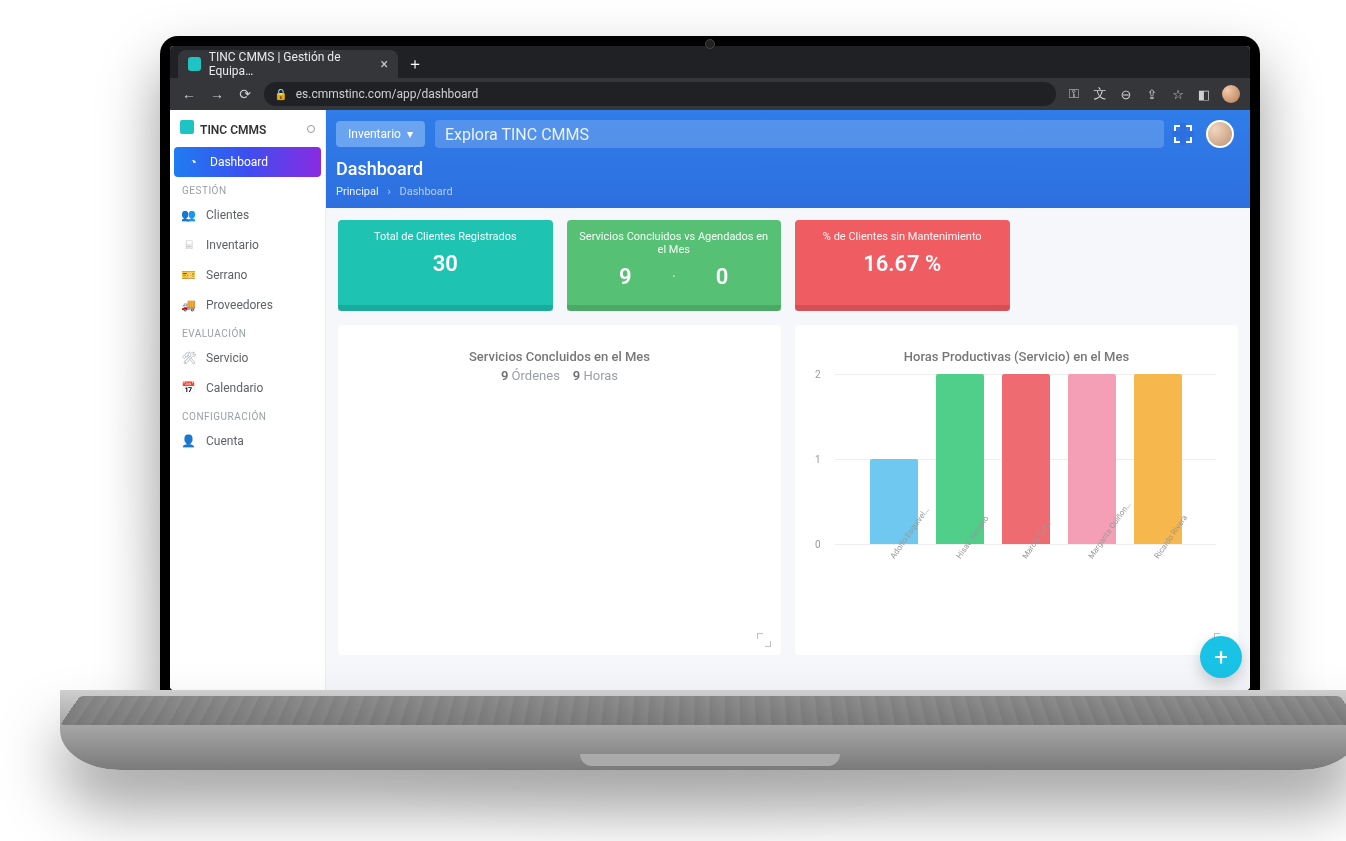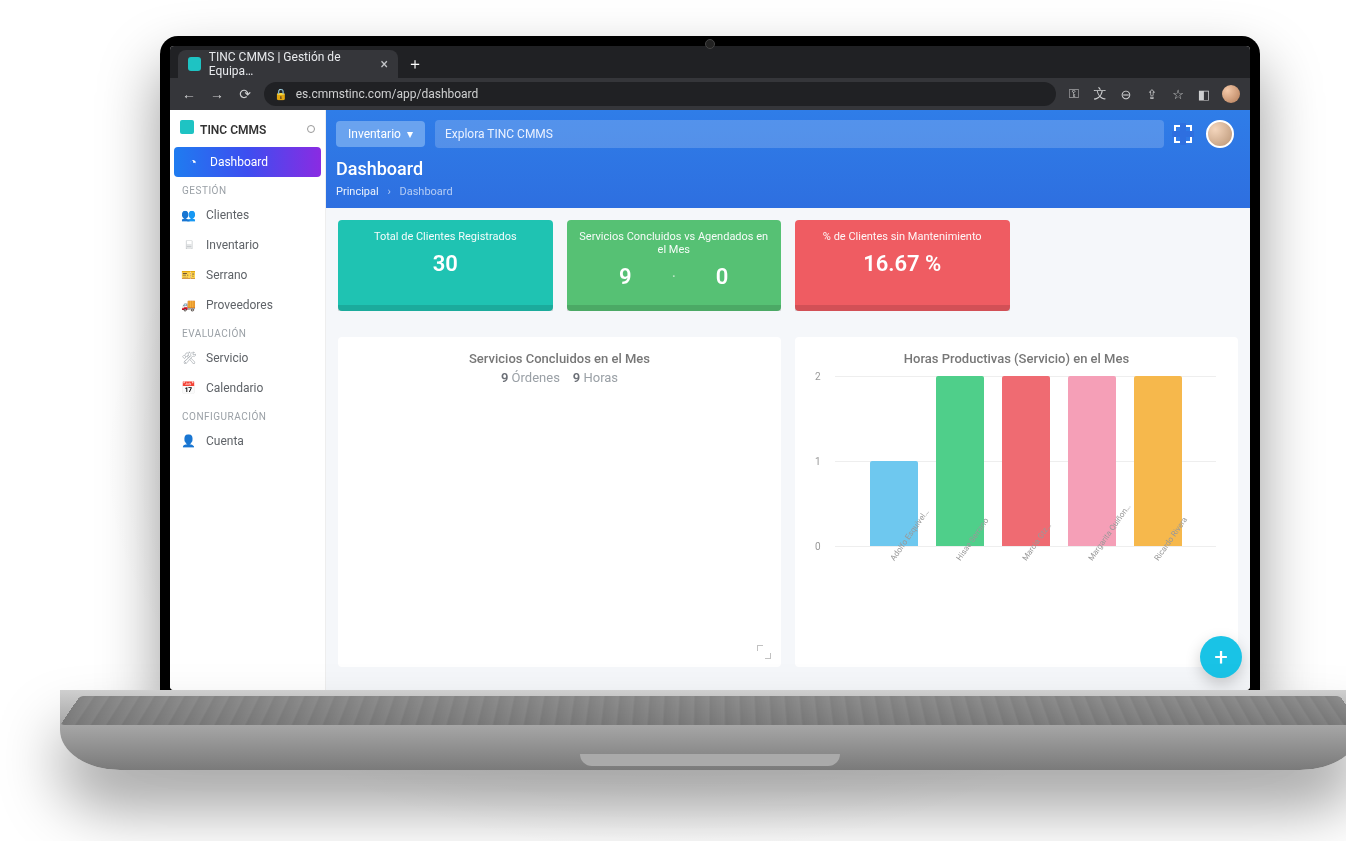--- a/index.html
+++ b/index.html
@@ -54,44 +54,44 @@
   .nav-section { color:#9aa0a6; font-size:10px; padding:8px 12px 4px; letter-spacing:.5px; }
   .nav-item { display:flex; align-items:center; gap:10px; padding:8px 12px; color:#5f6368; cursor:pointer; }
   .nav-item .ic { width:14px; height:14px; display:flex; align-items:center; justify-content:center; color:#9aa0a6; }
   .nav-item.active { background: linear-gradient(90deg,#1f7cf0,#3d4ef0,#8a2be2); color:#fff; border-radius:4px; margin:0 4px; }
   .nav-item.active .ic { color:#fff; }
 
   .main { flex:1; background:#f5f7fa; display:flex; flex-direction:column; min-width:0; }
   .topbar { background: linear-gradient(180deg,#2f7de8,#2e6fe0); color:#fff; padding:10px 16px 10px 10px; }
   .topbar-row1 { display:flex; align-items:center; gap:10px; }
   .btn-light { background:#6aa3ef; color:#fff; font-size:12px; padding:6px 12px; border-radius:4px; display:flex; align-items:center; gap:6px; cursor:pointer; }
-  .searcharea { flex:1; background:rgba(255,255,255,0.18); border-radius:4px; height:28px; display:flex; align-items:center; padding:0 10px; font-size:12px; color:#eaf1ff; }
+  .searcharea { flex:1; background:rgba(255,255,255,0.18); border-radius:4px; height:28px; display:flex; align-items:center; padding:0 10px; font-size:16px; color:#eaf1ff; }
   .actions { display:flex; align-items:center; gap:14px; }
   .full-ic { width:18px;height:18px;border:2px solid #fff; position:relative; cursor:pointer; }
   .full-ic::before{content:"";position:absolute;top:-4px;bottom:-4px;left:4px;right:4px;background:linear-gradient(#2e6fe0,#2e6fe0);}
   .full-ic::after{content:"";position:absolute;left:-4px;right:-4px;top:4px;bottom:4px;background:linear-gradient(#2e6fe0,#2e6fe0);}
   .avatar { width:28px;height:28px;border-radius:50%;background:radial-gradient(circle at 30% 30%,#f4d6bd,#b89374);border:2px solid #fff; cursor:pointer;}
   .page-title { font-size:18px; font-weight:500; margin-top:10px; }
   .crumbs { font-size:11px; opacity:.9; margin-top:6px; }
   .crumbs .sep{ margin:0 6px; opacity:.7;}
   .crumbs .cur{ opacity:.7;}
 
-  .content { padding:12px; display:flex; flex-direction:column; gap:26px; overflow:auto; min-height:0; }
+  .content { padding:12px; display:flex; flex-direction:column; gap:14px; overflow:auto; min-height:0; }
   .kpis { display:grid; grid-template-columns: repeat(4,1fr); gap:14px; }
   .kpi { color:#fff; border-radius:4px; padding:10px 8px 22px; text-align:center; position:relative; }
   .kpi .t { font-size:11px; opacity:.95; }
   .kpi .v { font-size:22px; font-weight:600; margin-top:8px; }
   .kpi::after{content:"";position:absolute;left:0;right:0;bottom:0;height:6px;background:rgba(0,0,0,0.12);}
   .c-teal{background:#1fc3b2;} .c-green{background:#56c174;} .c-orange{background:#f6b23c;} .c-red{background:#ef5c62;}
   .kpi .pair { display:flex; justify-content:center; gap:40px; }
   .kpi .pair .n{font-size:22px;font-weight:600;}
 
   .panels { display:grid; grid-template-columns:1fr 1fr; gap:14px; }
   .panel { background:#fff; border-radius:4px; padding:14px 14px 10px; position:relative; min-height:330px; }
-  .panel h3 { text-align:center; font-size:13px; font-weight:500; color:#777; }
+  .panel h3 { text-align:center; font-size:13px; font-weight:500; color:#777;margin-top:10px; }
 
   
   .pie-wrap{ position:relative; width:100%; height:220px; margin-top:10px;}
   .pie { position:absolute; left:50%; top:50%; transform:translate(-50%,-50%); width:160px; height:160px; border-radius:50%; }
   .pie-label{ position:absolute; font-size:9px; color:#888; }
   .pie-line{ position:absolute; background:#bbb; height:1px; }
   .stats { text-align:center; color:#9aa0a6; font-size:13px; margin-top:4px;}
   .stats b{color:#6b6f76; font-weight:600;}
   .exp-ic{position:absolute; right:10px; bottom:8px; width:14px;height:14px; cursor:pointer; opacity:.4;}
   .exp-ic::before,.exp-ic::after{content:"";position:absolute;width:5px;height:5px;border:1px solid #666;}

